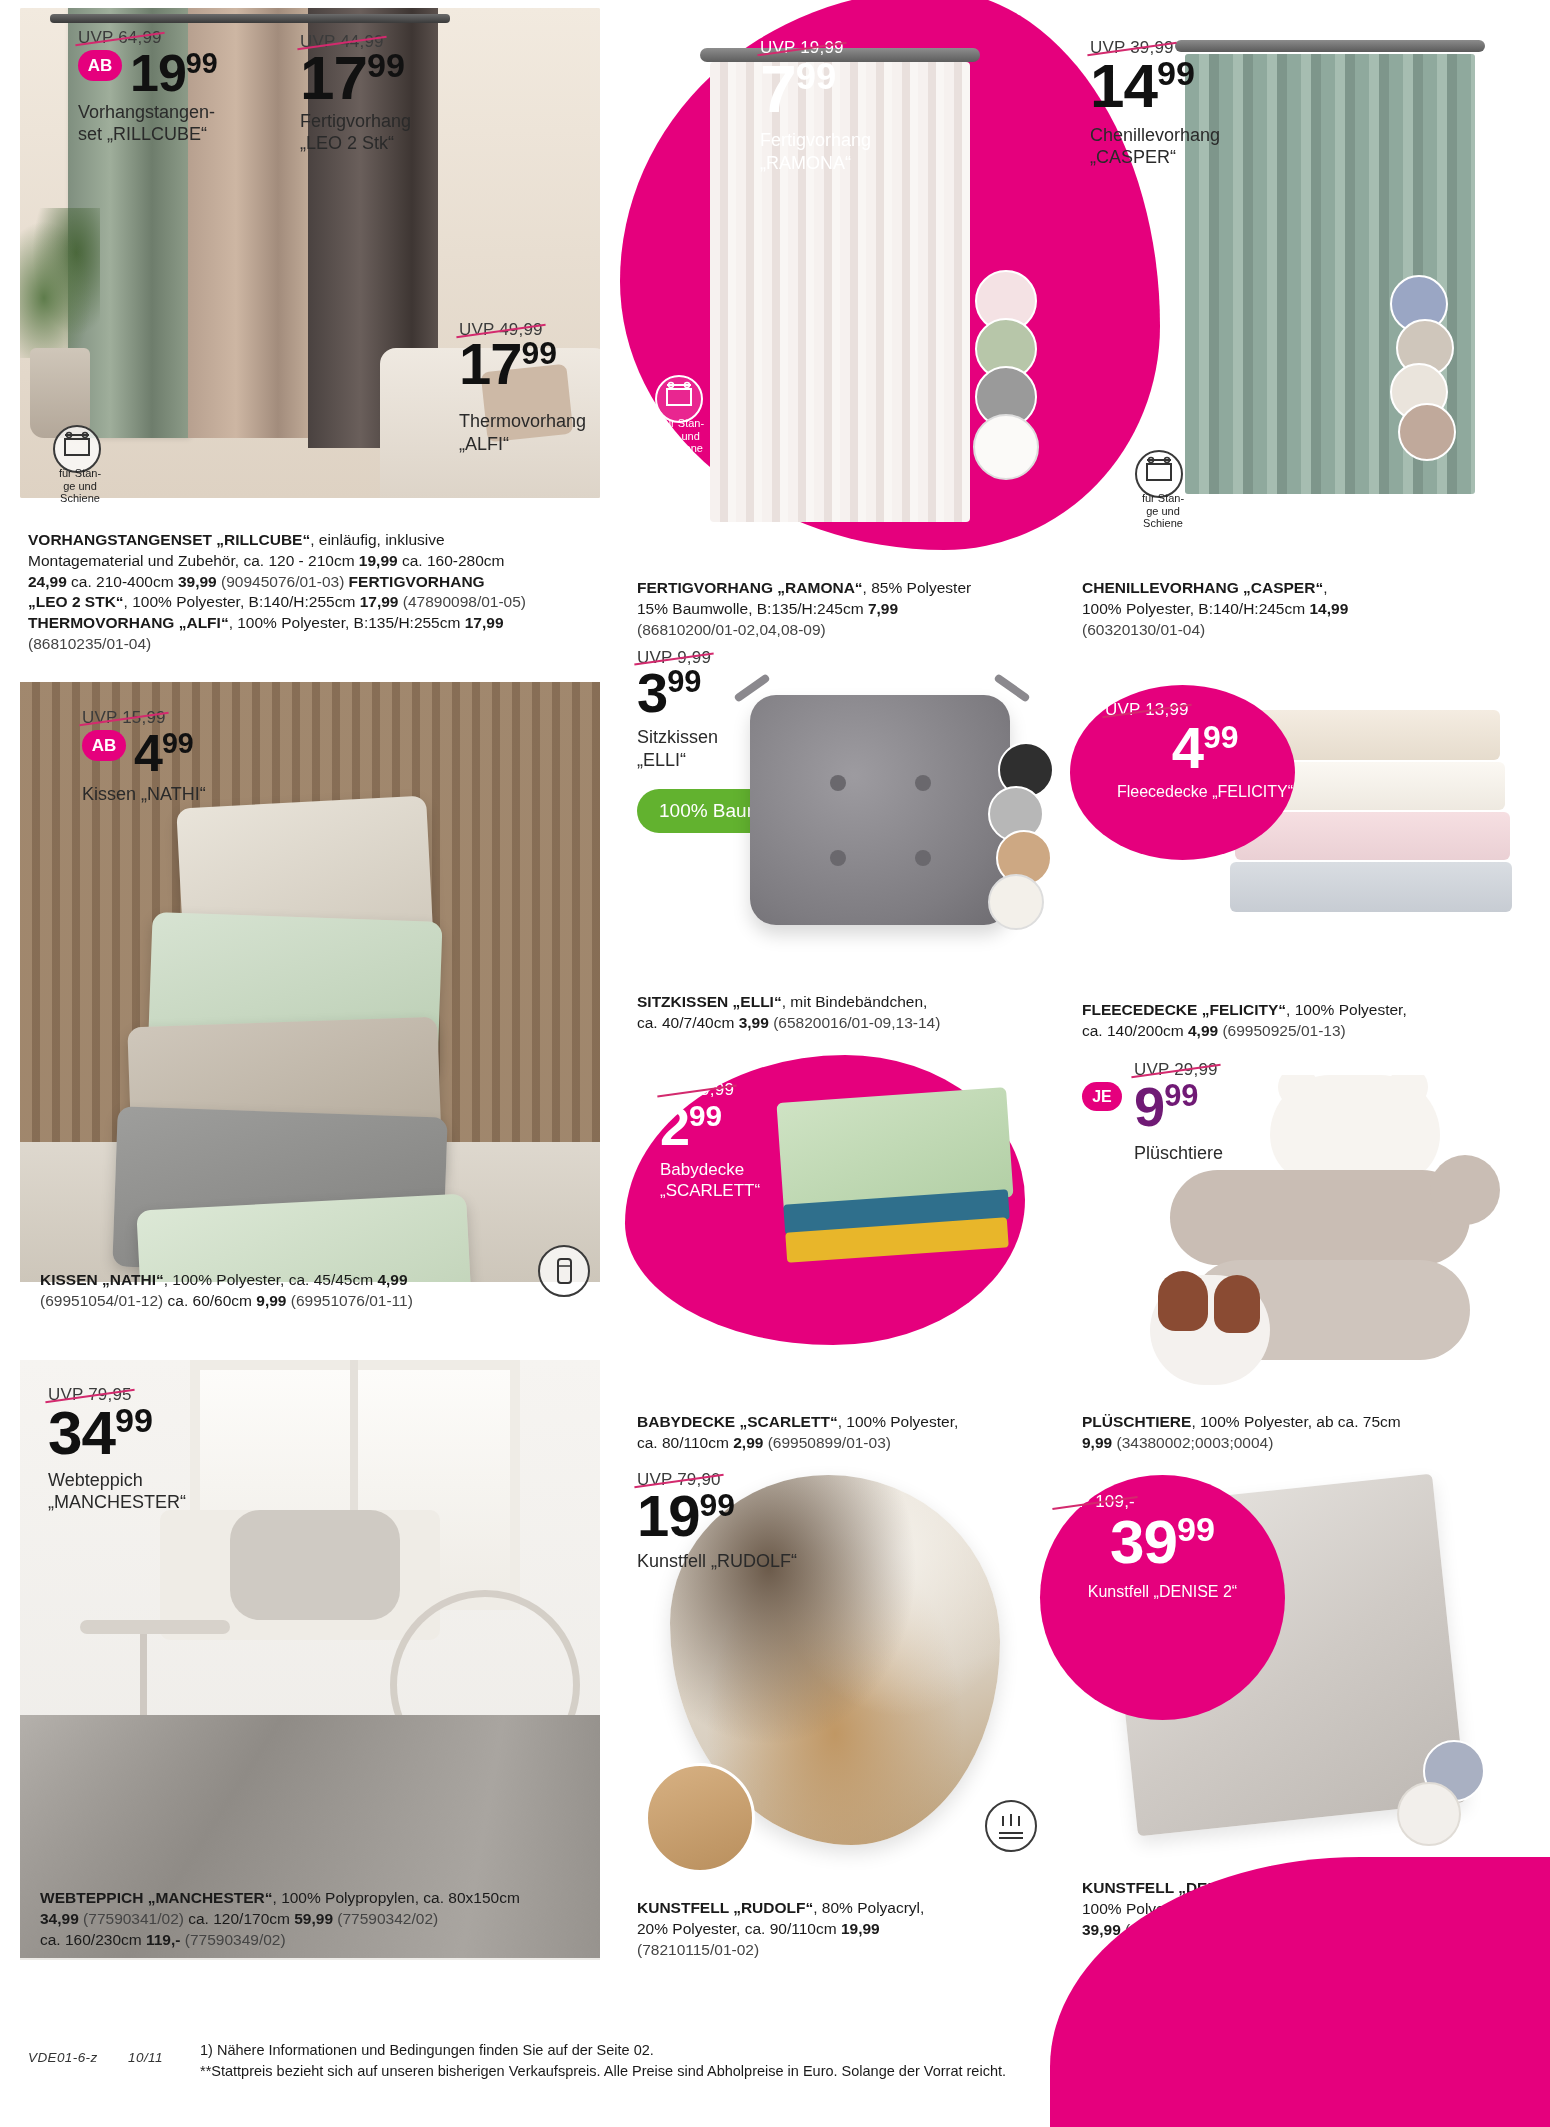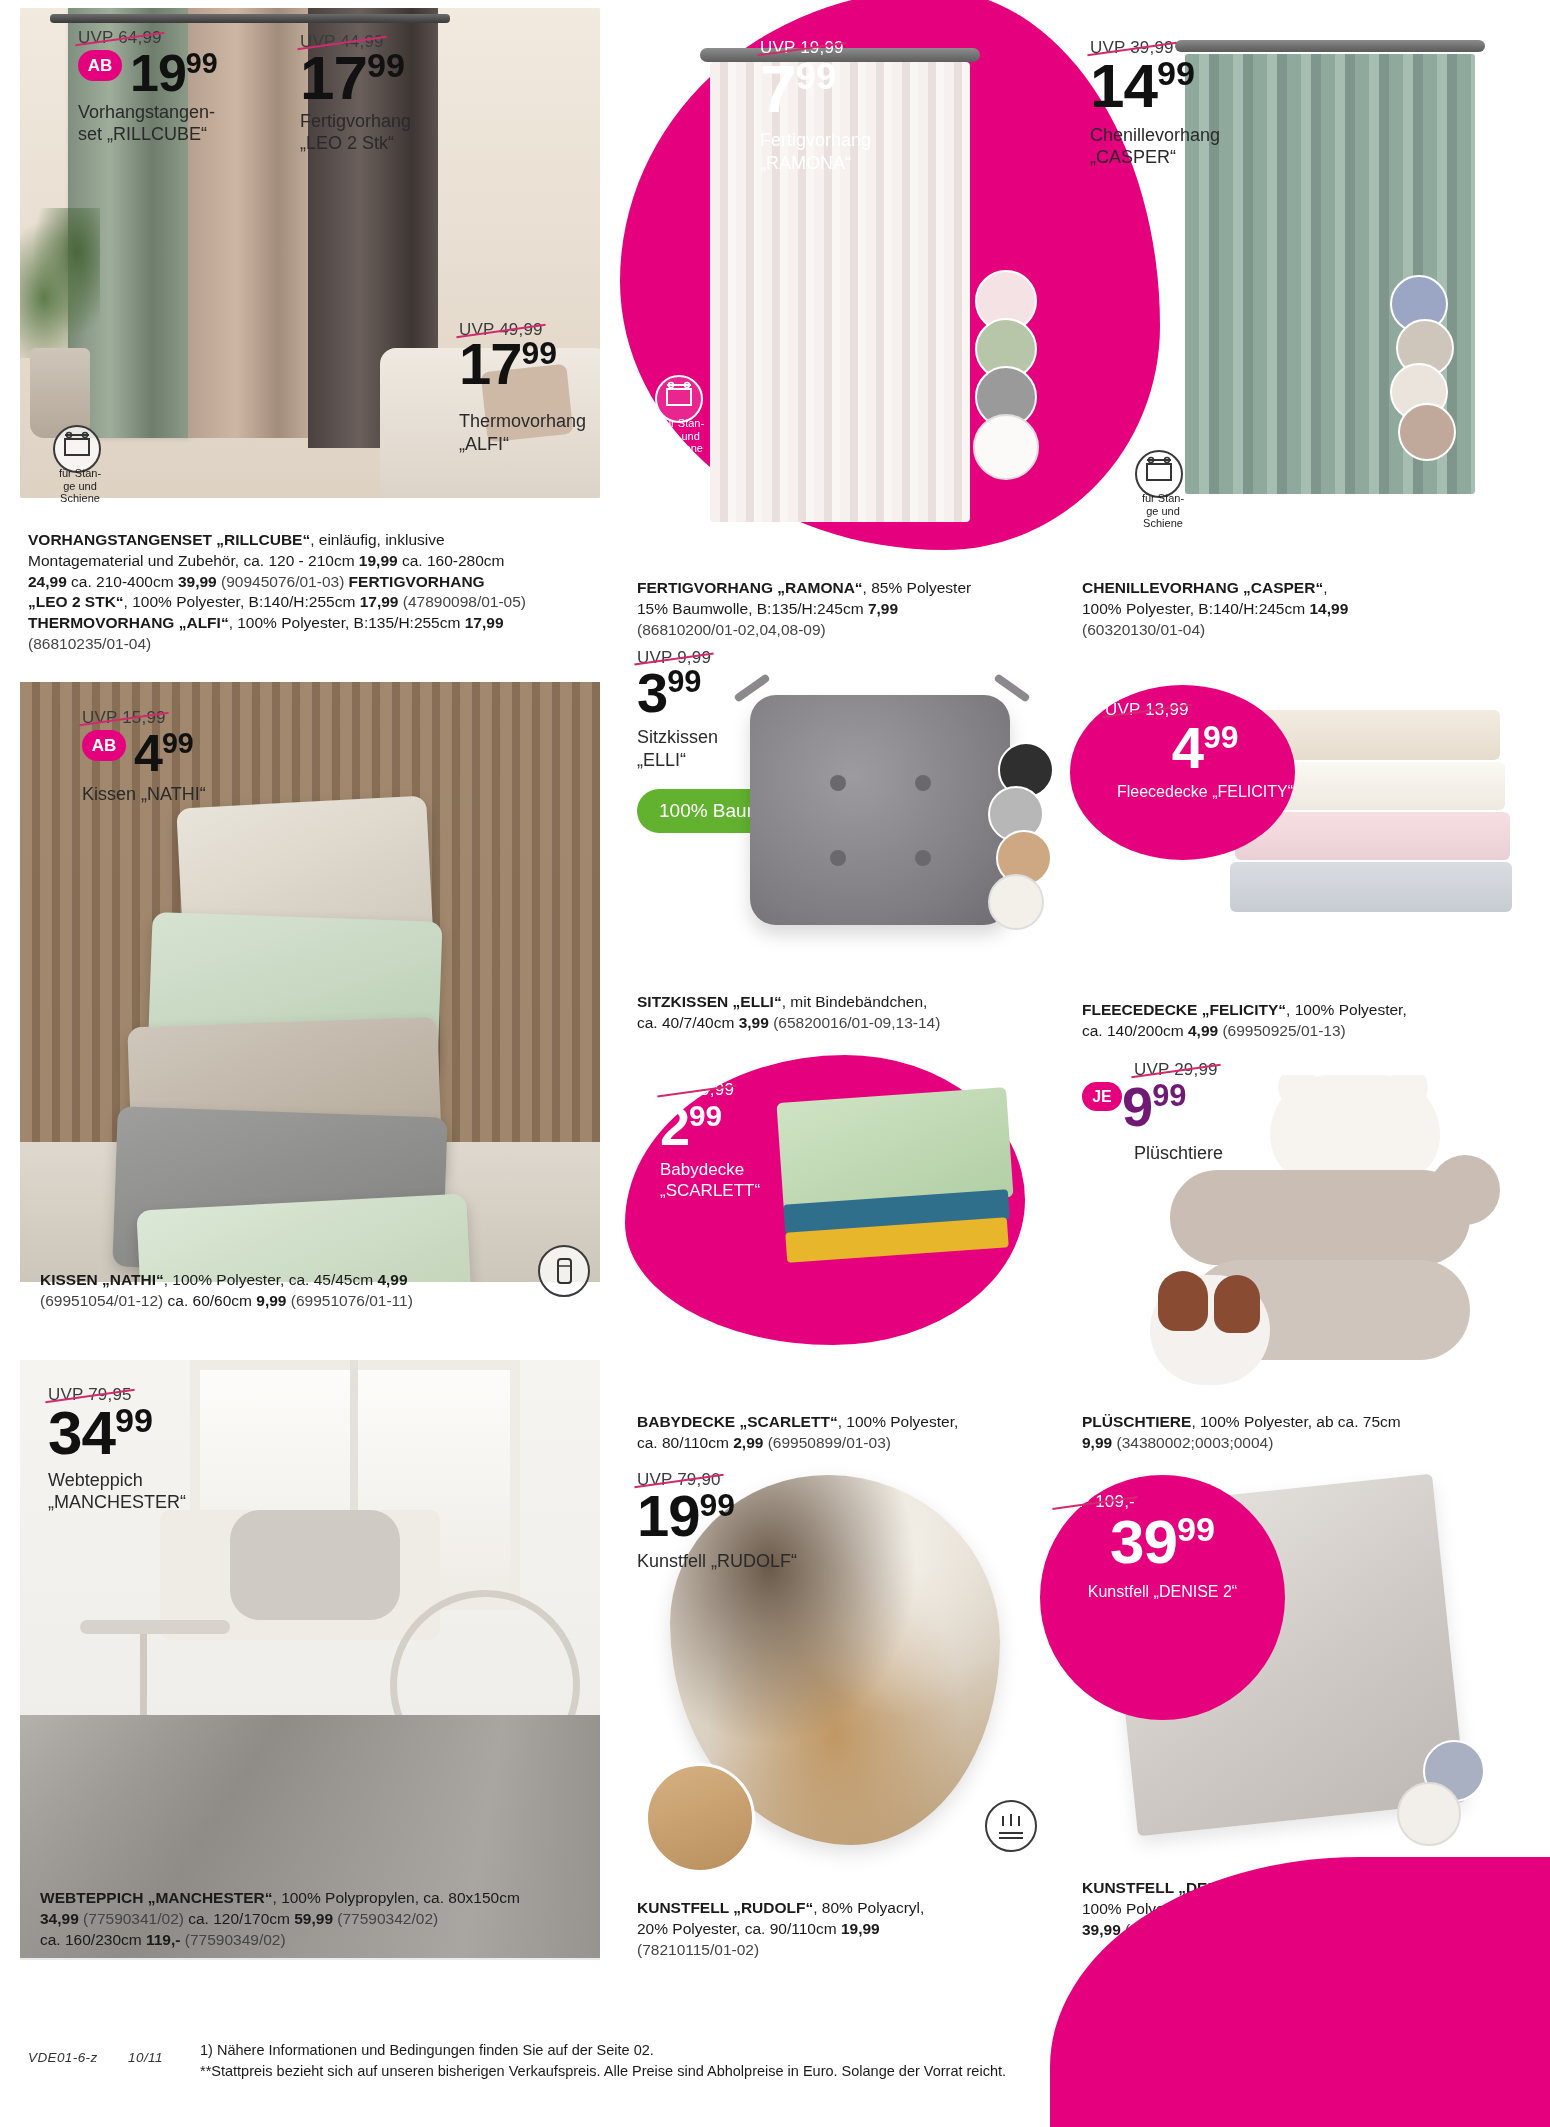--- a/index.html
+++ b/index.html
@@ -427,21 +427,21 @@
     <div style="position:absolute; left:258px; top:-8px; width:40px; height:40px; background:#f7f4f0; border-radius:50%;"></div>
     <div style="position:absolute; left:40px; top:95px; width:300px; height:95px; background:#c9bdb4; border-radius:50px;"></div>
     <div style="position:absolute; left:300px; top:80px; width:70px; height:70px; background:#c9bdb4; border-radius:50%;"></div>
     <div style="position:absolute; left:60px; top:185px; width:280px; height:100px; background:#cfc5bd; border-radius:50px;"></div>
     <div style="position:absolute; left:20px; top:200px; width:120px; height:110px; background:#f4f1ee; border-radius:55px;"></div>
     <div style="position:absolute; left:28px; top:196px; width:50px; height:60px; background:#8a4b33; border-radius:26px 26px 18px 18px;"></div>
     <div style="position:absolute; left:84px; top:200px; width:46px; height:58px; background:#8a4b33; border-radius:24px 24px 16px 16px;"></div>
   </div>
   <div class="abs" style="left:1082px; top:1060px;">
     <div class="uvp uvp-strike" style="margin-left:52px;">UVP 29,99</div>
-    <div style="display:flex; align-items:flex-start; gap:0; margin-top:2px;">
+    <div style="display:flex; align-items:flex-start; gap:12px; margin-top:2px;">
       <span class="badge-je">JE</span>
       <div class="price" style="font-size:56px; color:#701a75;">
         <span>9</span><span class="cents">99</span>
       </div>
     </div>
     <div class="lbl" style="margin-top:10px; margin-left:52px;">
       <div>Plüschtiere</div>
     </div>
   </div>
 

